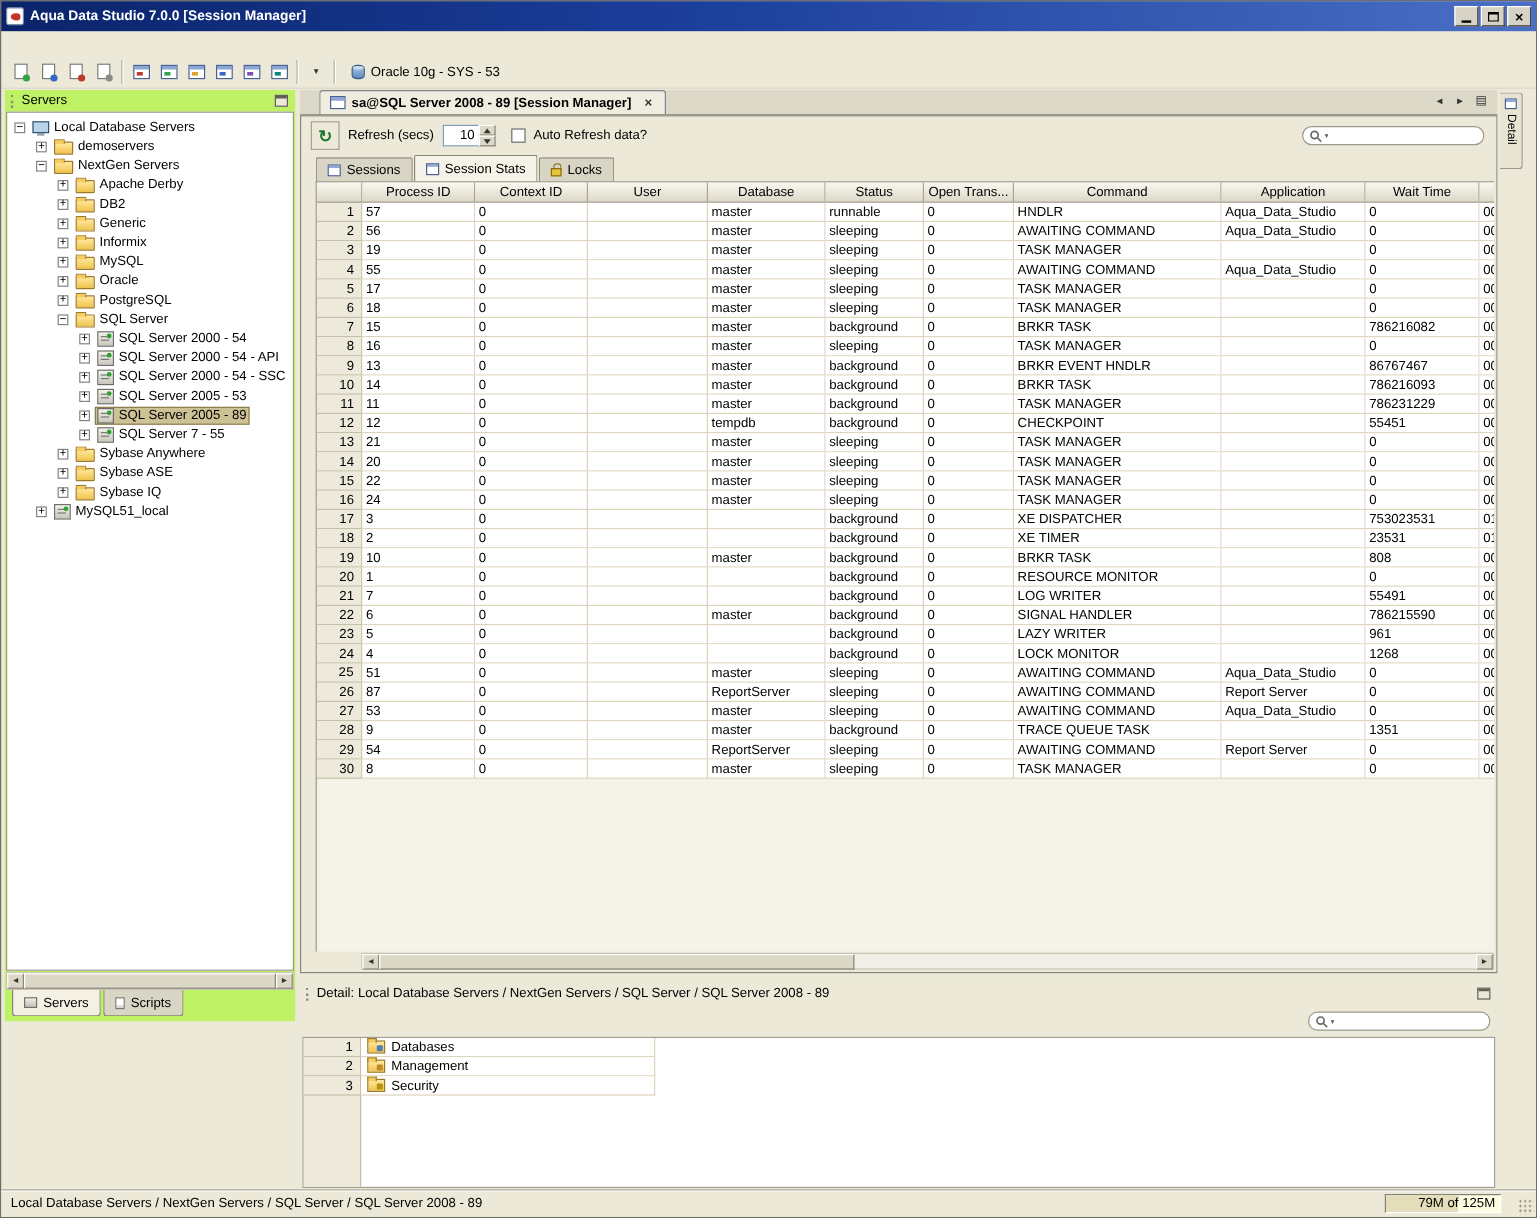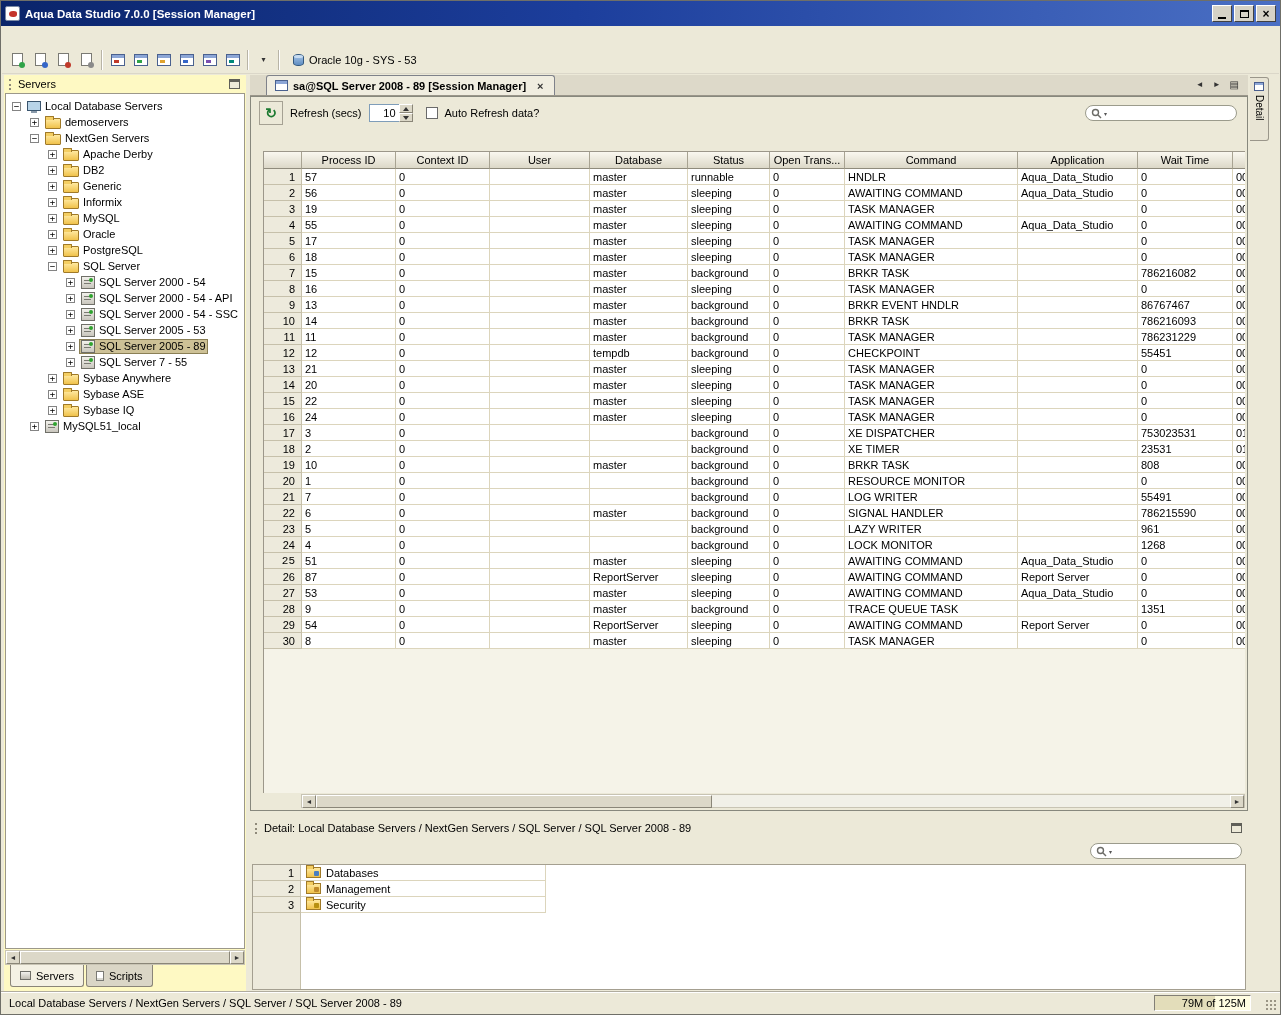--- a/index.html
+++ b/index.html
@@ -38,21 +38,21 @@
   .tico.grid::after { content:""; position:absolute; left:2px; bottom:2px; width:5px; height:3px; }
   .tico.gr-a::after { background:#C03A2B; } .tico.gr-b::after { background:#2FA348; }
   .tico.gr-c::after { background:#E0A32E; } .tico.gr-d::after { background:#3566C8; }
   .tico.gr-e::after { background:#7A4FB0; } .tico.gr-f::after { background:#00897B; }
   .tico.caret { width:10px; text-align:center; color:#333; font-size:8px; line-height:13px; }
   .server-combo { display:flex; align-items:center; gap:5px; margin-left:4px; padding:2px 6px; }
   .db-ico { width:11px; height:12px; background:linear-gradient(#A8C6E8,#5E8CC0); border:1px solid #33587E; border-radius:5px/3px; position:relative; flex:none; }
   .db-ico::before { content:""; position:absolute; left:0; top:0; right:0; height:3px; background:#C8DCF0; border-radius:50%; }
 
   
-  .servers-panel { position:absolute; left:3px; top:74px; width:242px; height:916px; background:#fef9c3; }
+  .servers-panel { position:absolute; left:3px; top:74px; width:242px; height:776px; background:#bef264; }
   .panel-head { height:18px; display:flex; align-items:center; padding:0 3px; }
   .grip { width:3px; height:11px; border-left:2px dotted #8F8A7A; margin:0 6px 0 2px; flex:none; }
   .ph-label { flex:1; white-space:nowrap; overflow:hidden; }
   .float-ico { width:11px; height:10px; border:1px solid #5F5F58; background:#ECE9D8; box-shadow:inset 0 2px 0 #5F5F58; margin-right:3px; flex:none; }
   .tree { position:absolute; left:1px; right:1px; top:18px; bottom:42px; background:#fff; border:1px solid #9C988A; overflow:hidden; padding-top:4px; }
   .tree-row { height:16px; display:flex; align-items:center; white-space:nowrap; }
   .expander { width:9px; height:9px; border:1px solid #848484; background:#fff; font-size:9px; line-height:7px; text-align:center;
     font-family:"DejaVu Sans Mono",monospace; margin-right:4px; flex:none; color:#000; }
   .node { display:flex; align-items:center; height:15px; padding:0 2px; }
   .node.sel { background:#CDC196; border:1px solid #8A7F55; padding:0 1px; }
@@ -414,20 +414,34 @@
       <span class="checkbox"></span>
       <span>Auto Refresh data?</span>
       <span class="search-box">
         <svg width="11" height="11" viewBox="0 0 11 11">
             <circle cx="4.5" cy="4.5" r="3" fill="none" stroke="#6b6b66" stroke-width="1.4"></circle>
             <line x1="7" y1="7" x2="10" y2="10" stroke="#6b6b66" stroke-width="1.4"></line>
           </svg>
         <span class="mag-caret">▾</span>
       </span>
     </div>
+    <div class="view-tabs">
+        <span class="vtab-item">
+          <span class="mini-grid"></span>
+          <span>Sessions</span>
+        </span>
+        <span class="vtab-item active">
+          <span class="mini-grid"></span>
+          <span>Session Stats</span>
+        </span>
+        <span class="vtab-item">
+          <span class="padlock"></span>
+          <span>Locks</span>
+        </span>
+      </div>
     <div class="grid-viewport">
       <div class="grid-head">
           <span class="gh-cell" style="width: 38px;"></span>
           <span class="gh-cell" style="width: 94px;">Process ID</span>
           <span class="gh-cell" style="width: 94px;">Context ID</span>
           <span class="gh-cell" style="width: 100px;">User</span>
           <span class="gh-cell" style="width: 98px;">Database</span>
           <span class="gh-cell" style="width: 82px;">Status</span>
           <span class="gh-cell" style="width: 75px;">Open Trans...</span>
           <span class="gh-cell" style="width: 173px;">Command</span>

